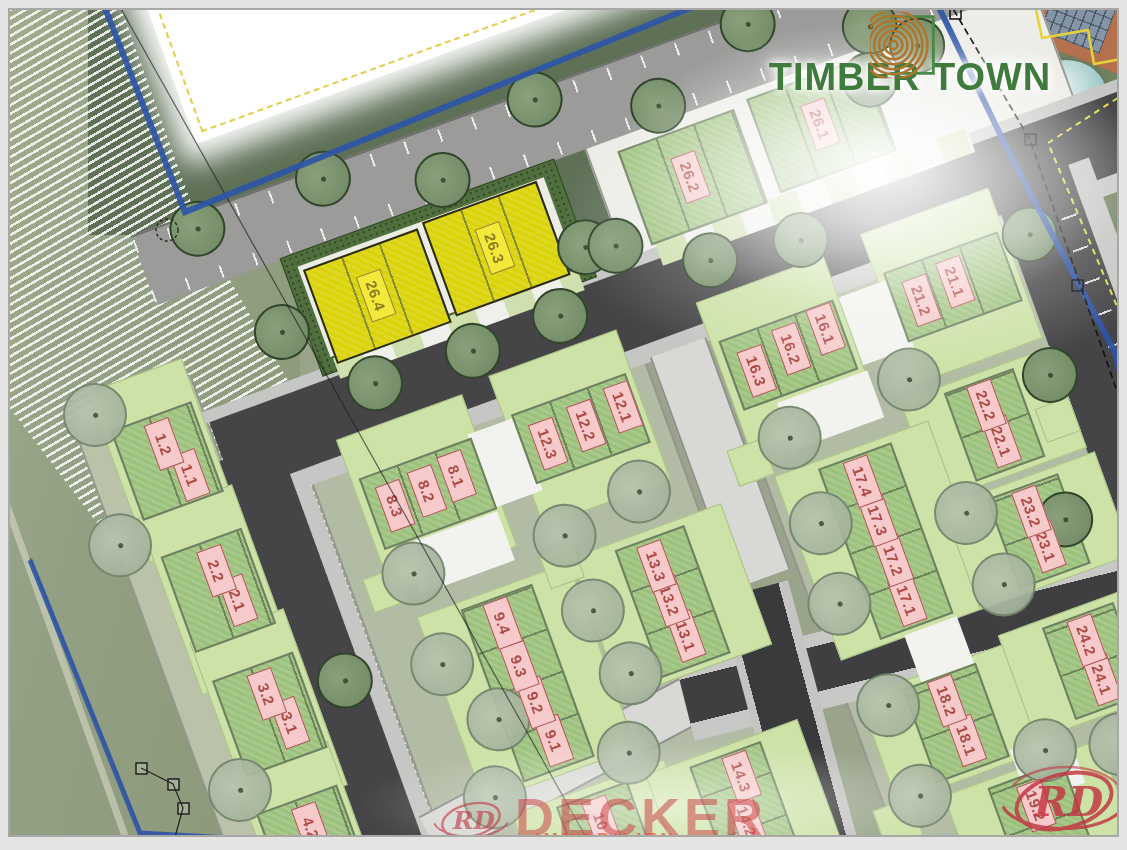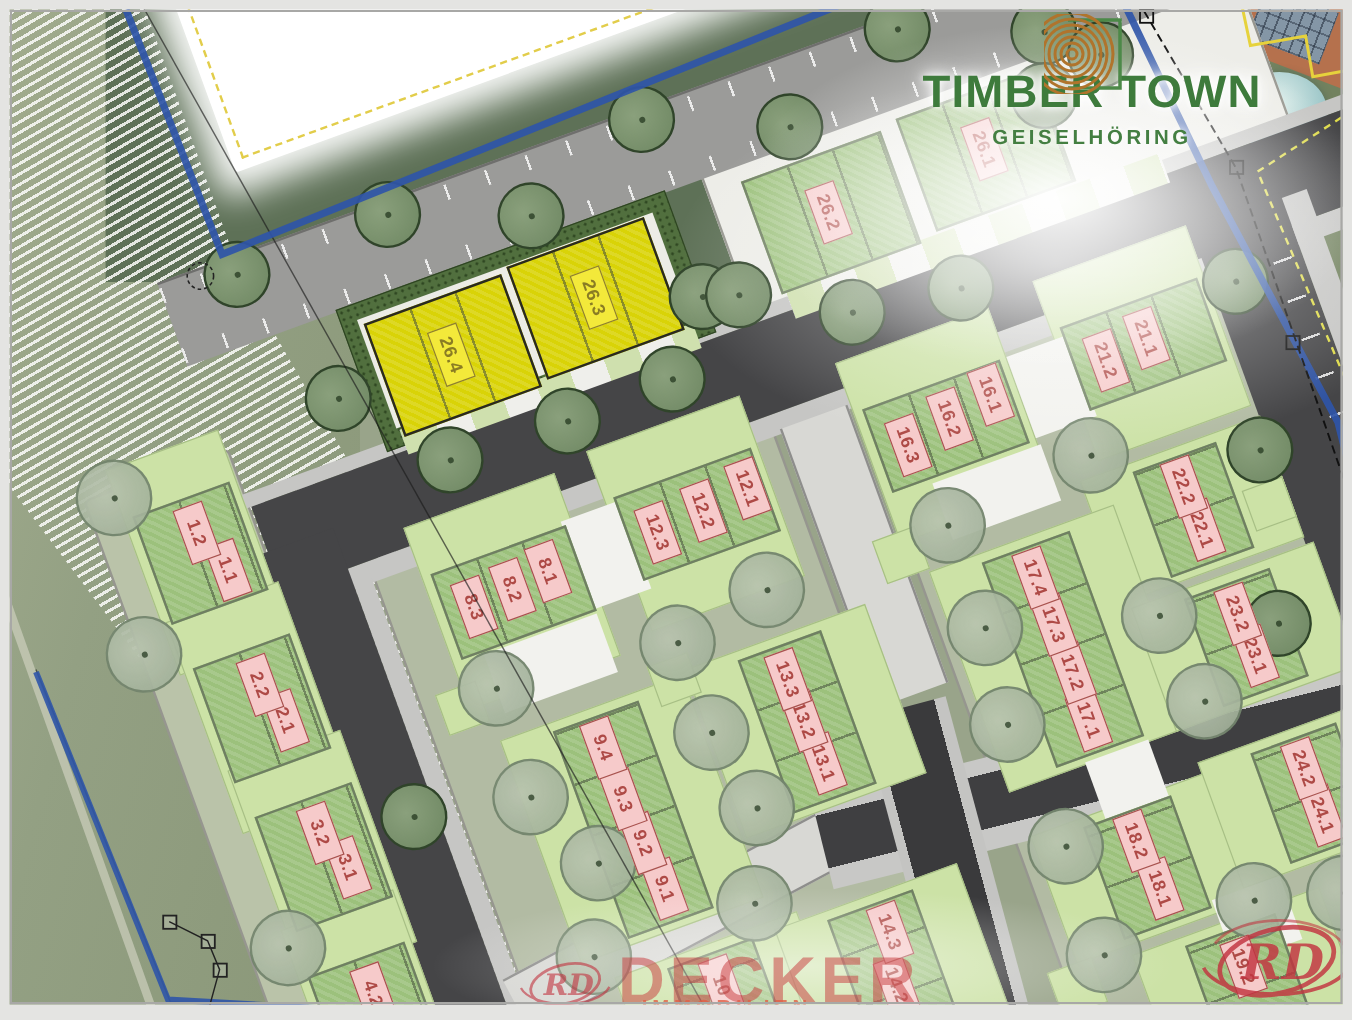--- a/index.html
+++ b/index.html
@@ -322,21 +322,20 @@
         <circle cx="26" cy="42" r="5"></circle>
           <circle cx="26" cy="42" r="11"></circle>
         <circle cx="26" cy="42" r="17"></circle>
           <circle cx="26" cy="42" r="23"></circle>
         <circle cx="26" cy="42" r="29"></circle>
           <circle cx="26" cy="42" r="35"></circle>
         <circle cx="26" cy="42" r="41"></circle>
       </g>
     </svg>
     <div class="title">TIMBER TOWN</div>
-    <div class="subtitle">GEISELHÖRING</div>
   </div>
 
   <div class="abs" id="wm-decker">
     <svg id="rd-left" viewBox="0 0 160 110">
       <ellipse cx="80" cy="55" rx="62" ry="34" transform="rotate(-14 80 55)" fill="none" stroke="#c23440" stroke-width="5"></ellipse>
       <path d="M2,62 C20,98 135,102 158,60" fill="none" stroke="#c23440" stroke-width="4"></path>
       <text x="42" y="74" font-family="DejaVu Serif, serif" font-style="italic" font-weight="bold" font-size="52" fill="#c23440">RD</text>
     </svg>
     <div class="name">DECKER</div>
     <div class="tagline">IMMOBILIEN - BAUTRÄGER</div>

